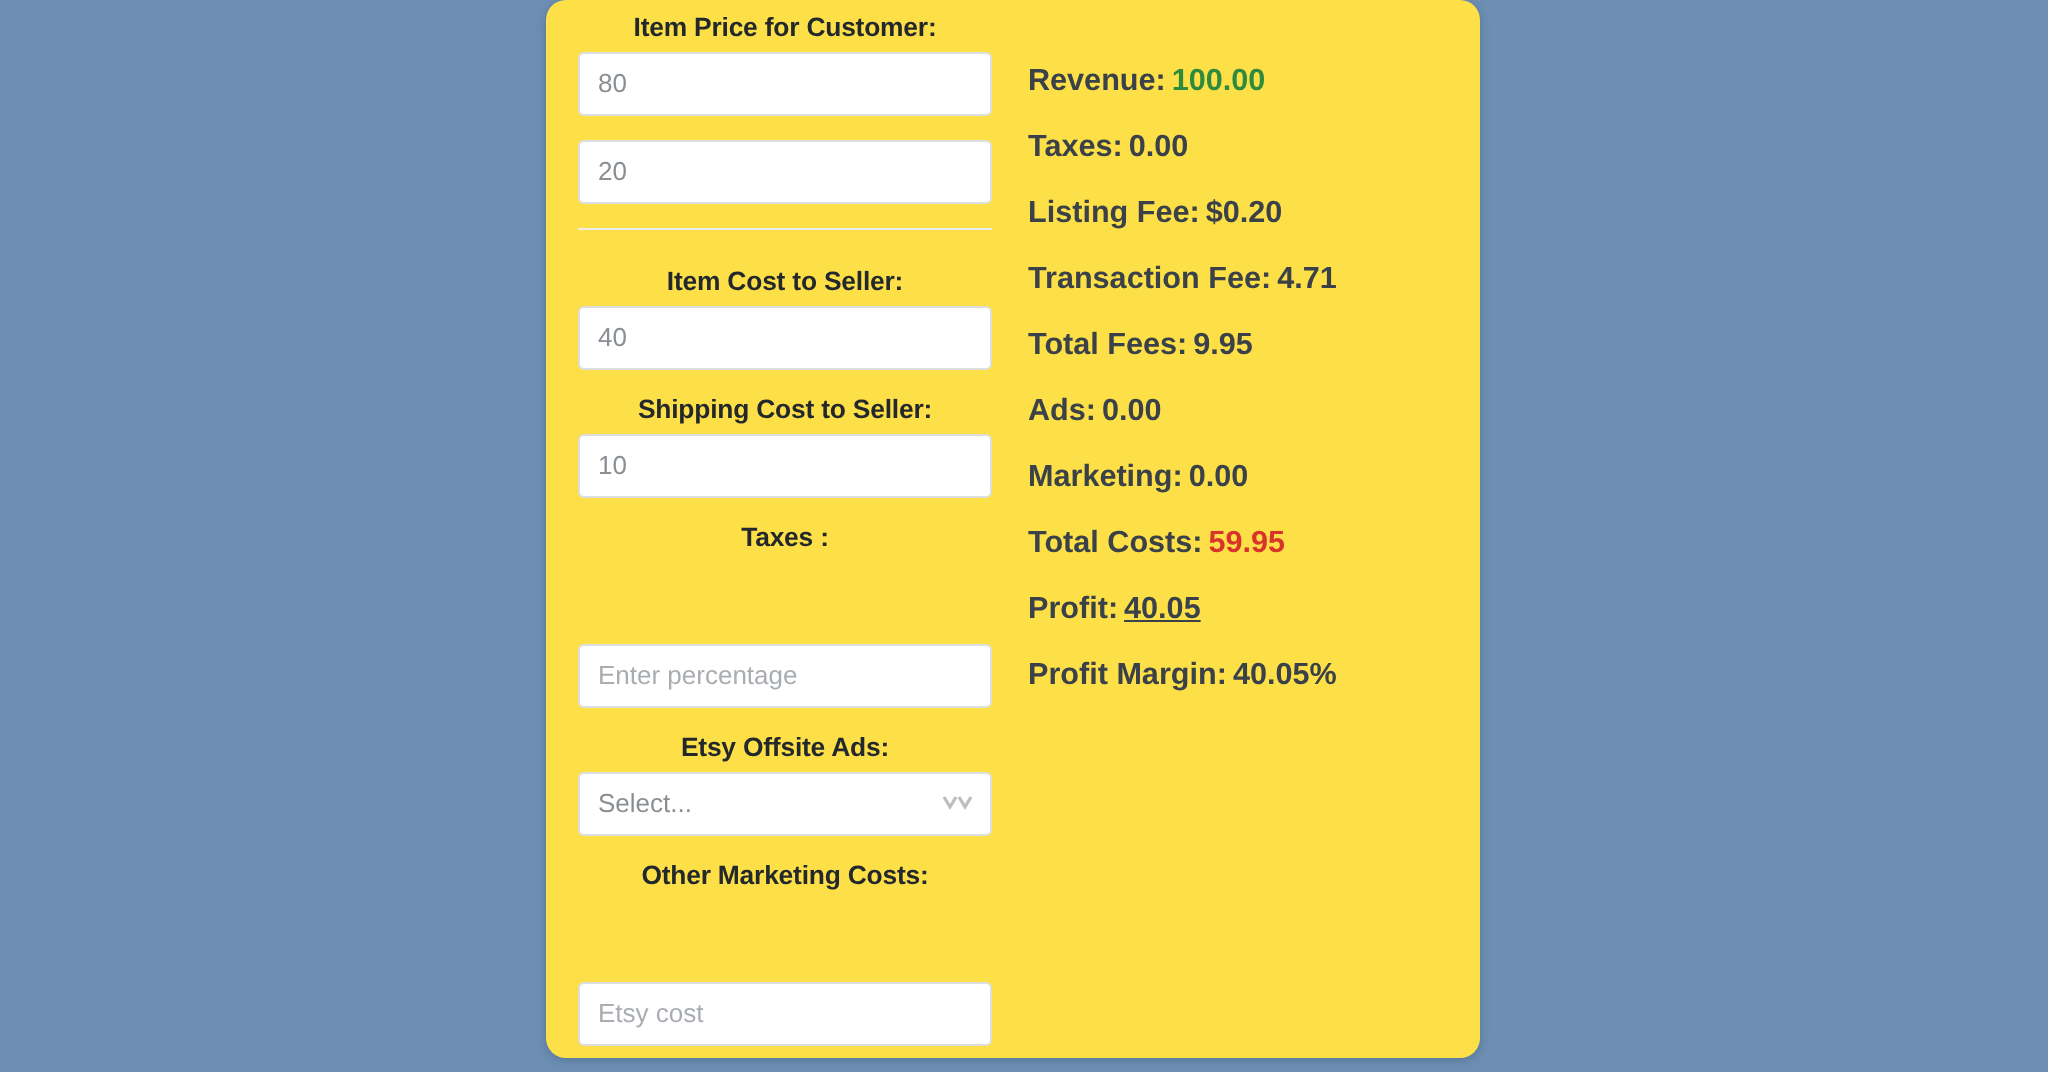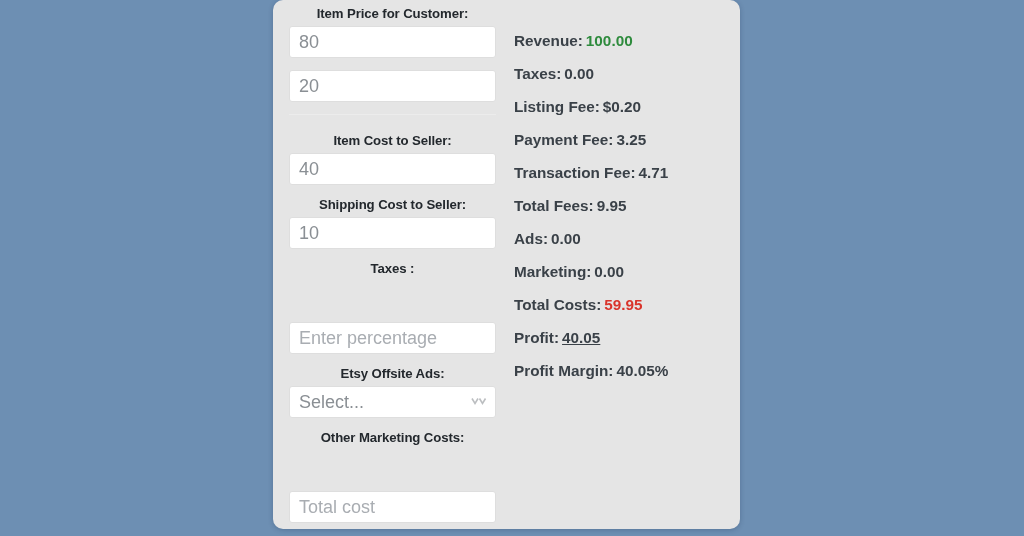--- a/index.html
+++ b/index.html
@@ -17,21 +17,21 @@
     position: relative;
     width: 1024px;
     height: 536px;
   }
   .card {
     position: absolute;
     left: 273px;
     top: 0px;
     width: 467px;
     height: 529px;
-    background: #e5e5e5;
+    background: #fde047;
     border-radius: 10px;
     box-shadow: 0 1px 5px rgba(20,40,70,0.25);
     box-sizing: border-box;
   }
   .card-inner {
     position: relative;
     width: 100%;
     height: 100%;
   }
 
@@ -55,21 +55,21 @@
     margin: 0 0 5px 0;
     line-height: 15px;
   }
   .control {
     box-sizing: border-box;
     width: 100%;
     height: 32px;
     border: 1px solid #dedede;
     border-radius: 3px;
     background: #ffffff;
-    font-size: 18px;
+    font-size: 13px;
     color: #8a8f94;
     font-family: "Liberation Sans", sans-serif;
     padding: 0 9px;
     line-height: 30px;
     display: block;
     outline: none;
     white-space: nowrap;
     overflow: hidden;
   }
   .control.placeholder-text {
@@ -156,29 +156,28 @@
             <div class="select-wrap">
               <div class="control">Select...</div>
               <svg class="chevron" viewBox="0 0 16 9">
                 <path d="M1 1.5 L4 6.5 L7 1.5" fill="none" stroke="#6b7076" stroke-width="1.6"></path>
                 <path d="M8.5 1.5 L11.5 6.5 L14.5 1.5" fill="none" stroke="#6b7076" stroke-width="1.6"></path>
               </svg>
             </div>
           </div>
           <div class="field">
             <span class="field-label">Other Marketing Costs:</span>
-            <div class="control placeholder-text">Total cost</div>
+            <div class="control placeholder-text">Etsy cost</div>
           </div>
         </div>
 
       <div class="results-col">
           <div class="result-row"><span class="result-label">Revenue:</span><span class="result-value val-green">100.00</span></div>
           <div class="result-row"><span class="result-label">Taxes:</span><span class="result-value">0.00</span></div>
           <div class="result-row"><span class="result-label">Listing Fee:</span><span class="result-value">$0.20</span></div>
-          <div class="result-row"><span class="result-label">Payment Fee:</span><span class="result-value">3.25</span></div>
           <div class="result-row"><span class="result-label">Transaction Fee:</span><span class="result-value">4.71</span></div>
           <div class="result-row"><span class="result-label">Total Fees:</span><span class="result-value">9.95</span></div>
           <div class="result-row"><span class="result-label">Ads:</span><span class="result-value">0.00</span></div>
           <div class="result-row"><span class="result-label">Marketing:</span><span class="result-value">0.00</span></div>
           <div class="result-row"><span class="result-label">Total Costs:</span><span class="result-value val-red">59.95</span></div>
           <div class="result-row"><span class="result-label">Profit:</span><span class="result-value val-underline">40.05</span></div>
           <div class="result-row"><span class="result-label">Profit Margin:</span><span class="result-value">40.05%</span></div>
         </div>
 
     </div>

